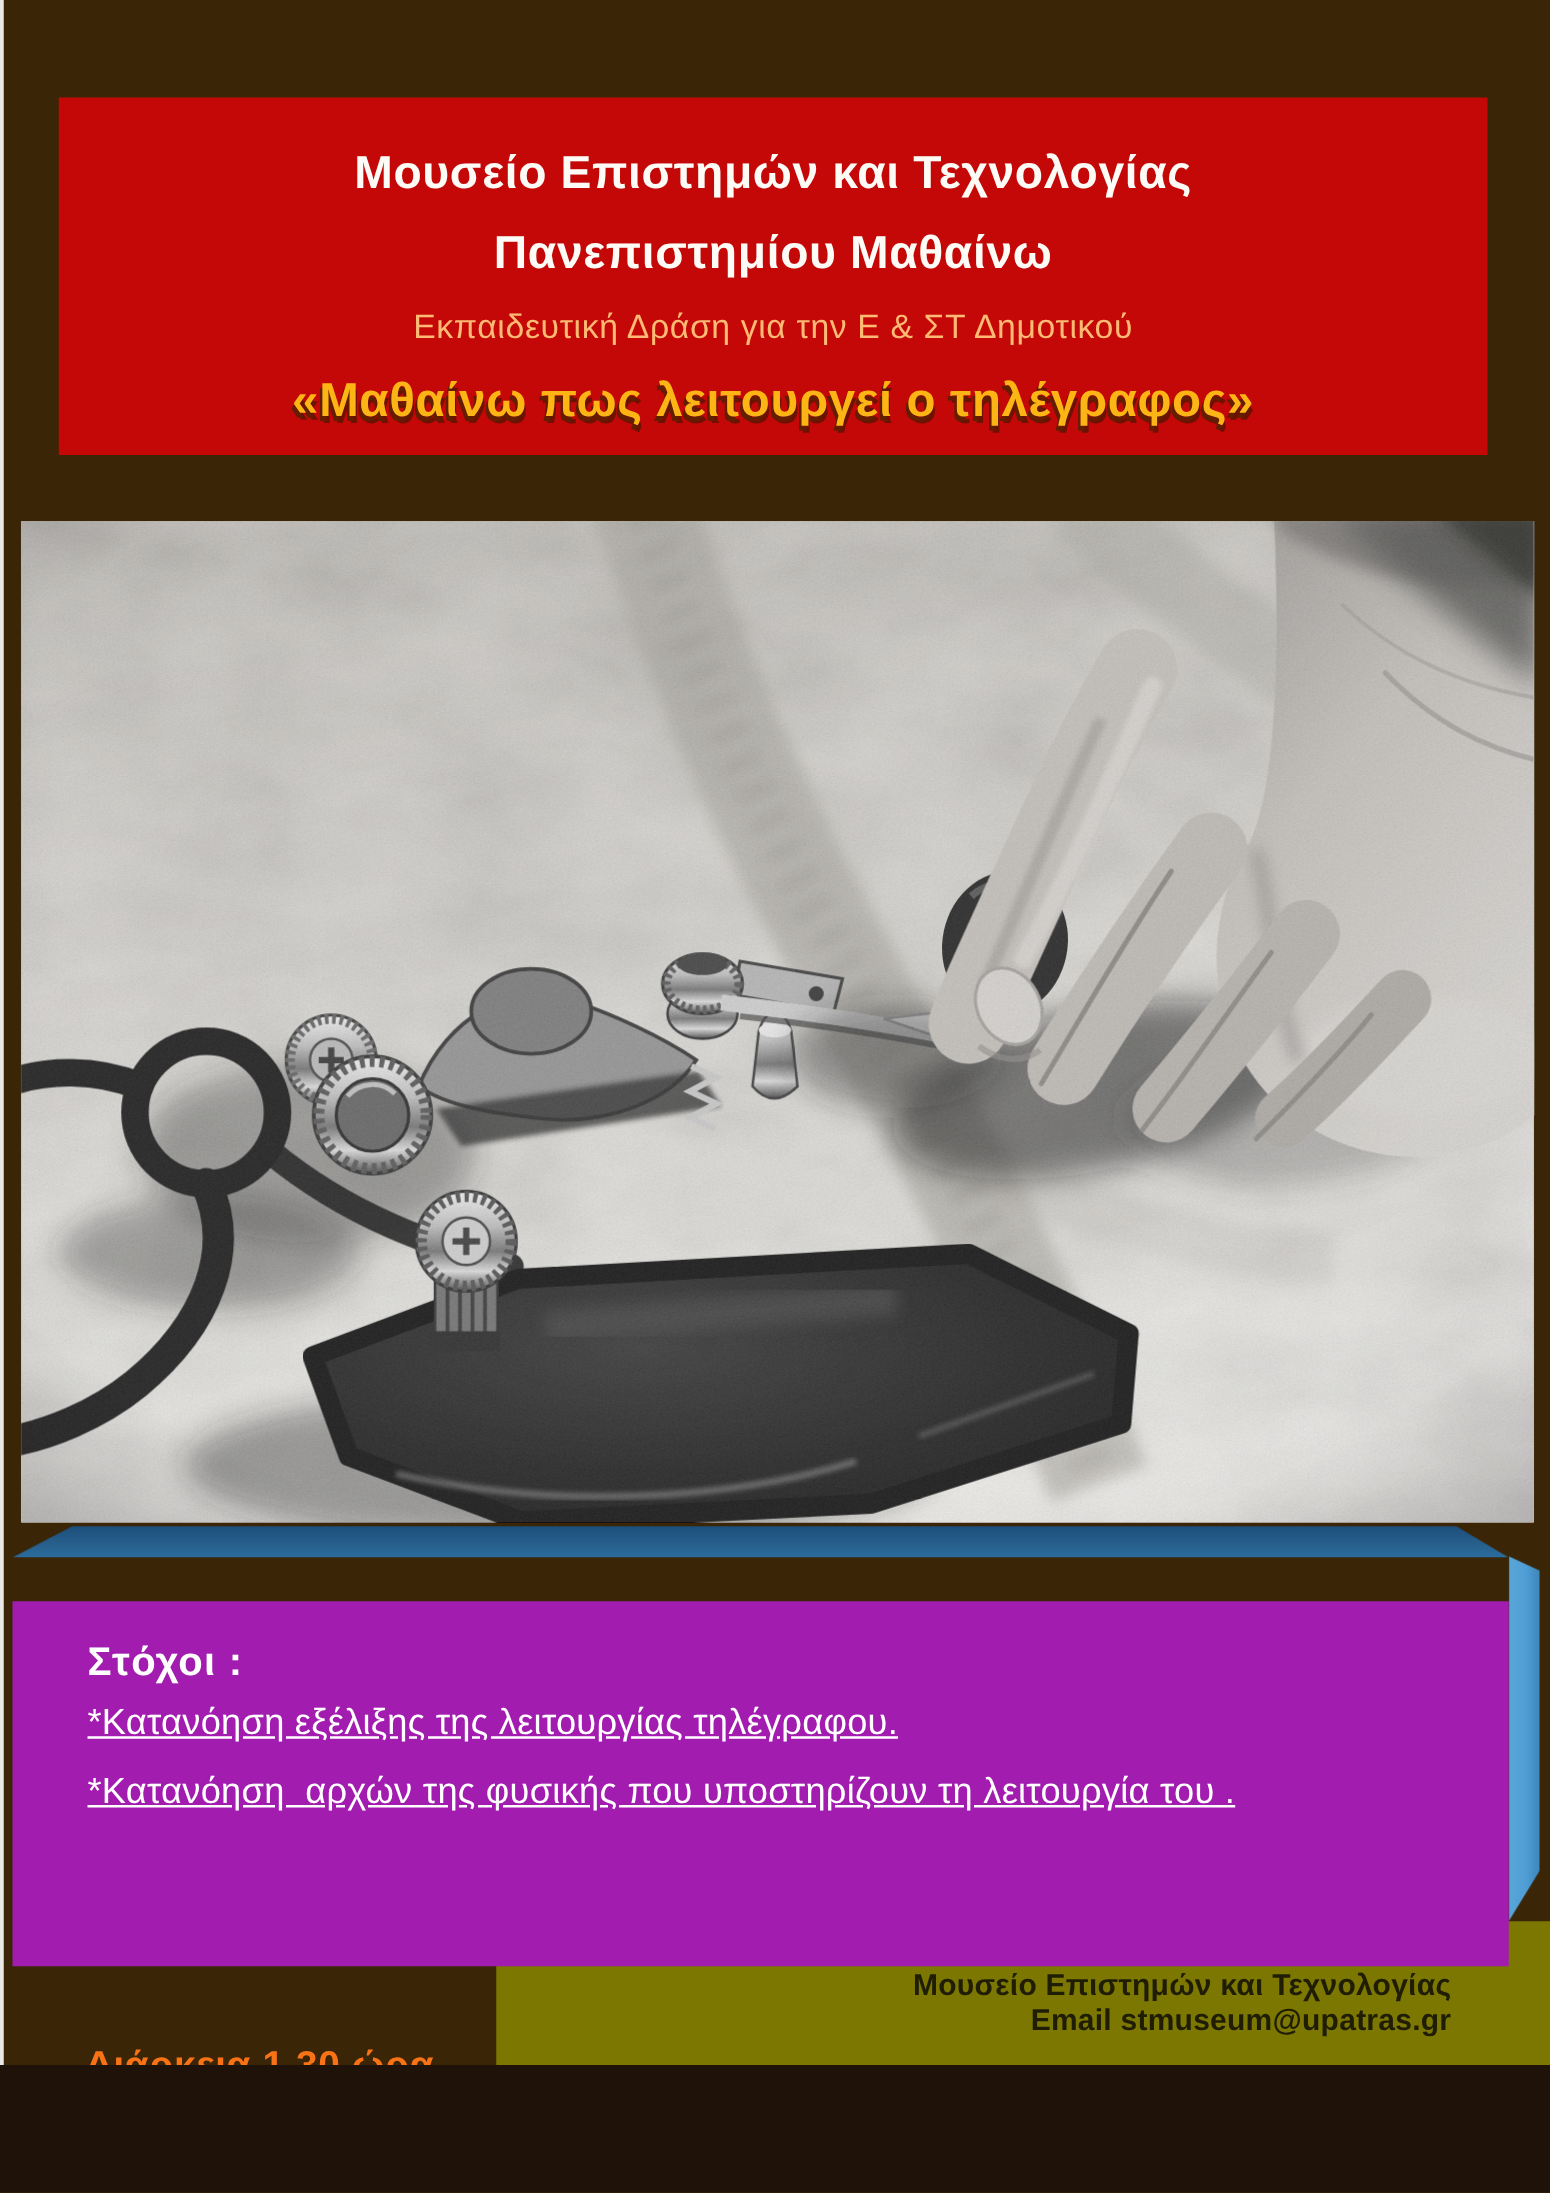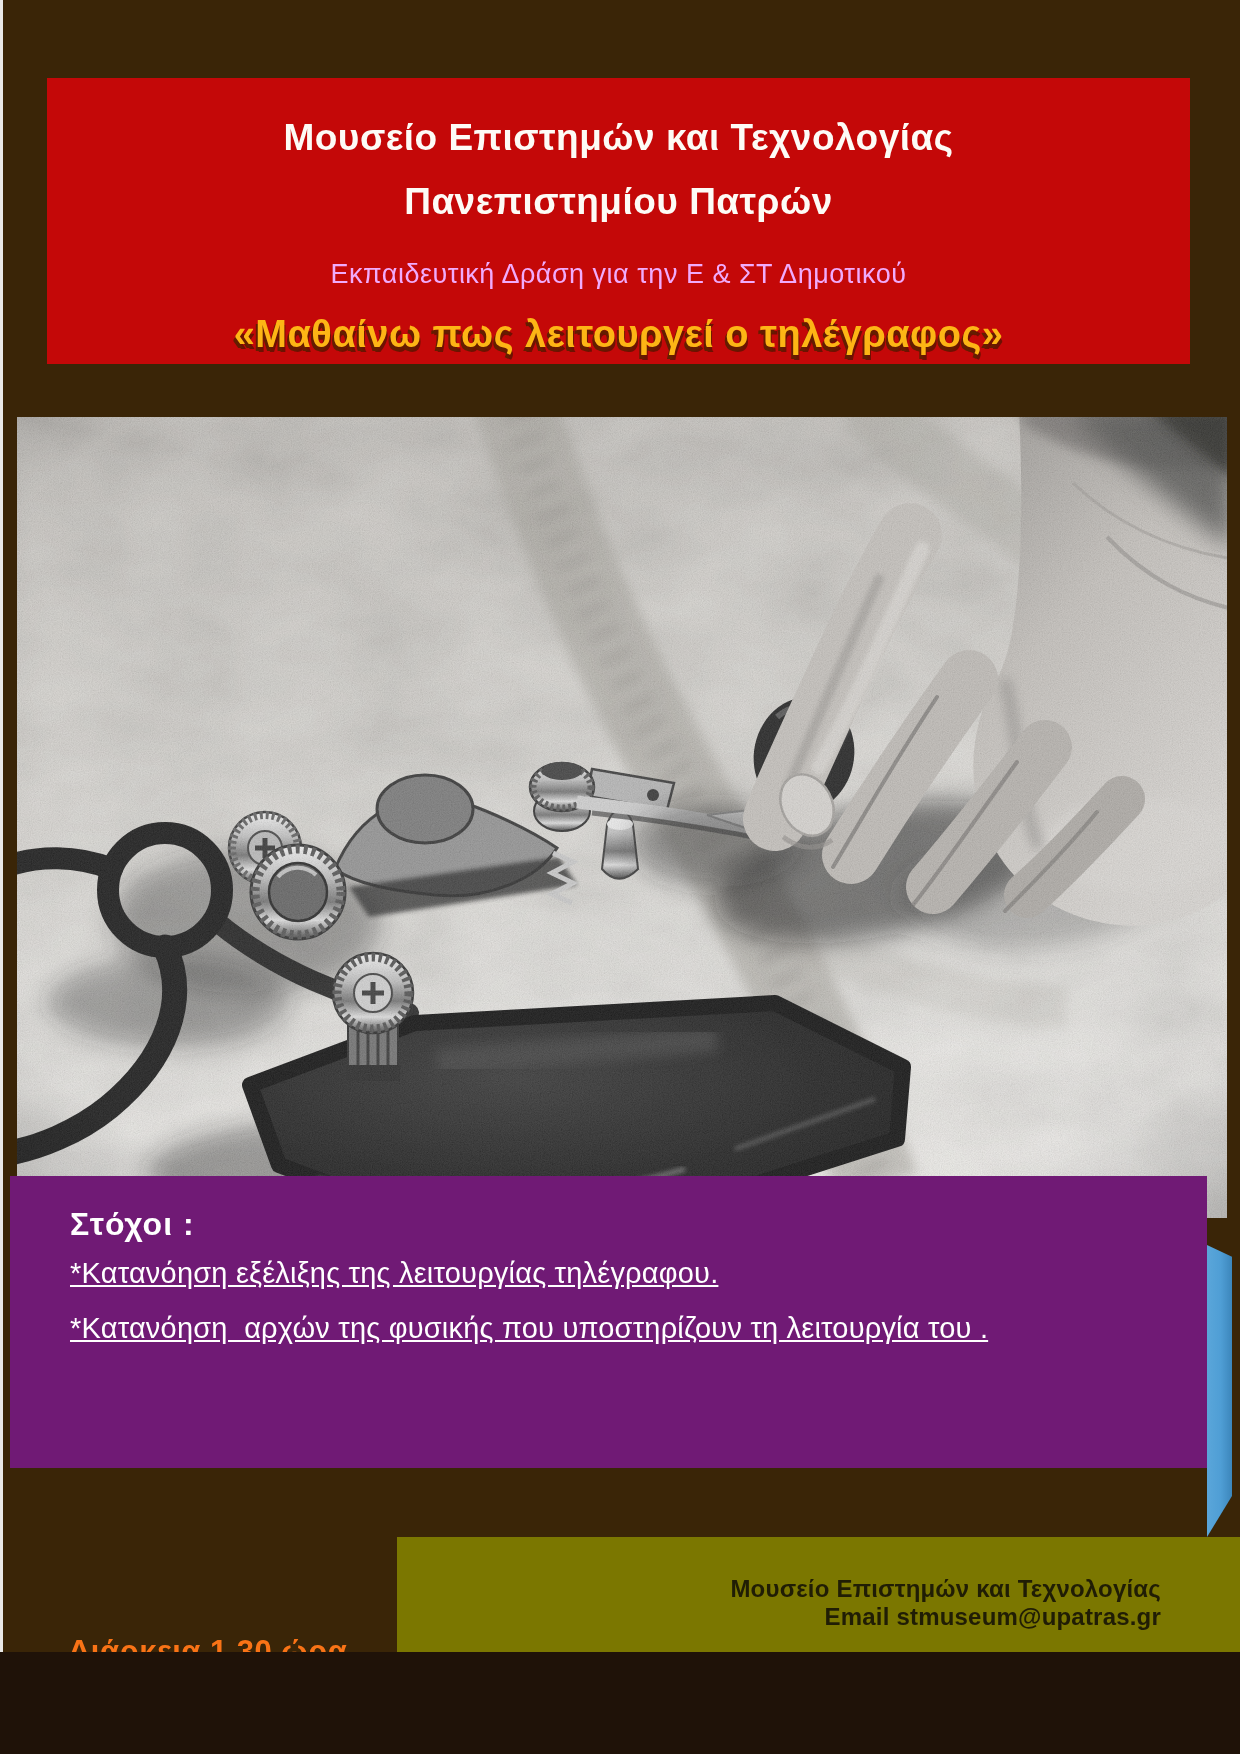--- a/index.html
+++ b/index.html
@@ -16,22 +16,22 @@
   .red-box {
     position:absolute; left:47px; top:78px; width:1143px; height:286px;
     background:#c40808; text-align:center; z-index:2;
   }
   .red-title {
     color:#fdfbf6; font-size:37px; font-weight:bold; line-height:64px;
     letter-spacing:0.5px;
   }
   .red-title-wrap { padding-top:28px; }
   .red-subtitle {
-    color:#f0abfc; font-size:27px; font-weight:normal; line-height:40px;
-    margin-top:20px; letter-spacing:0.5px;
+    color:#fdba74; font-size:27px; font-weight:normal; line-height:40px;
+    margin-top:7px; letter-spacing:0.5px;
   }
   .program-title {
     color:#fdb515; font-size:38px; font-weight:bold; line-height:52px;
     margin-top:14px; letter-spacing:0.5px;
     text-shadow:-2px 4px 0 #641d00, 1px 5px 0 rgba(80,20,0,0.75);
   }
   
   .photo {
     position:absolute; left:17px; top:417px; width:1210px; height:801px;
     z-index:2; background:#d8d5cf;
@@ -42,22 +42,22 @@
     position:absolute; left:10px; top:1221px; width:1197px; height:25px; z-index:3;
     background:linear-gradient(180deg,#1d4f7c 0%, #28618d 60%, #2b6d9f 100%);
     clip-path:polygon(4% 0, 96.5% 0, 100% 100%, 0 100%);
   }
   .blue-side {
     position:absolute; left:1207px; top:1245px; width:25px; height:292px; z-index:3;
     background:linear-gradient(90deg,#5aa6da 0%, #4f9ed5 55%, #3c86bb 100%);
     clip-path:polygon(0 0, 100% 4%, 100% 86%, 0 100%);
   }
   .goals {
-    position:absolute; left:10px; top:1176px; width:1197px; height:292px;
-    background:#701a75; z-index:3; color:#ffffff;
+    position:absolute; left:10px; top:1281px; width:1197px; height:292px;
+    background:#a21caf; z-index:3; color:#ffffff;
   }
   .goals-inner { padding:26px 0 0 60px; }
   .goals-heading { font-size:32px; font-weight:bold; line-height:44px; letter-spacing:1px; }
   .goal-item {
     font-size:29px; line-height:55px; width:990px; white-space:pre-wrap;
     letter-spacing:0.2px;
     text-decoration:underline;
   }
   .goal-item:first-of-type { margin-top:6px; }
   
@@ -76,21 +76,21 @@
 </style>
 </head>
 <body>
 
 <div class="poster">
   <div class="edge-strip"></div>
 
   <div class="red-box">
     <div class="red-title-wrap">
       <div class="red-title">Μουσείο Επιστημών και Τεχνολογίας</div>
-      <div class="red-title">Πανεπιστημίου Πατρών</div>
+      <div class="red-title">Πανεπιστημίου Μαθαίνω</div>
     </div>
     <div class="red-subtitle">Εκπαιδευτική Δράση για την Ε &amp; ΣΤ Δημοτικού</div>
     <div class="program-title">«Μαθαίνω πως λειτουργεί ο τηλέγραφος»</div>
   </div>
 
   <div class="photo">
     <svg viewBox="0 0 1210 801" width="1210" height="801" xmlns="http://www.w3.org/2000/svg">
       <defs>
         <linearGradient id="carpetGrad" x1="0" y1="0" x2="0.15" y2="1">
           <stop offset="0" stop-color="#bfbbb5"></stop>

